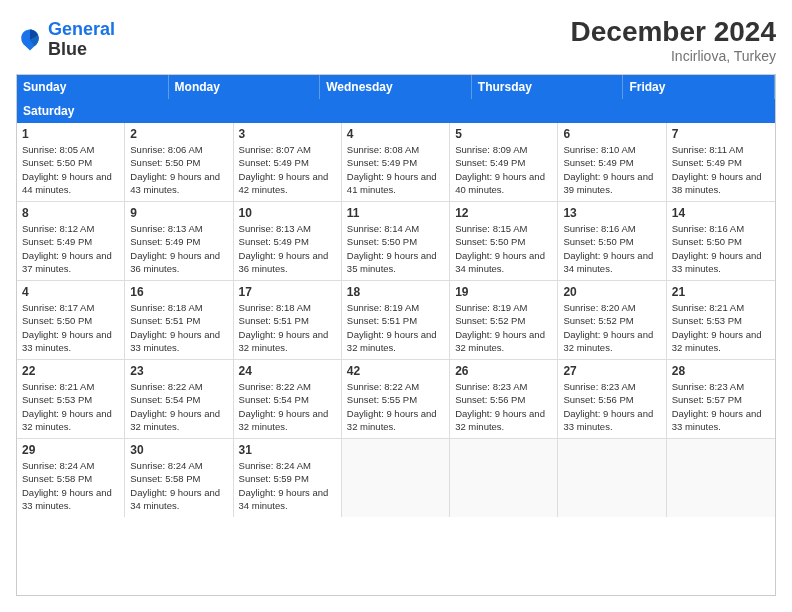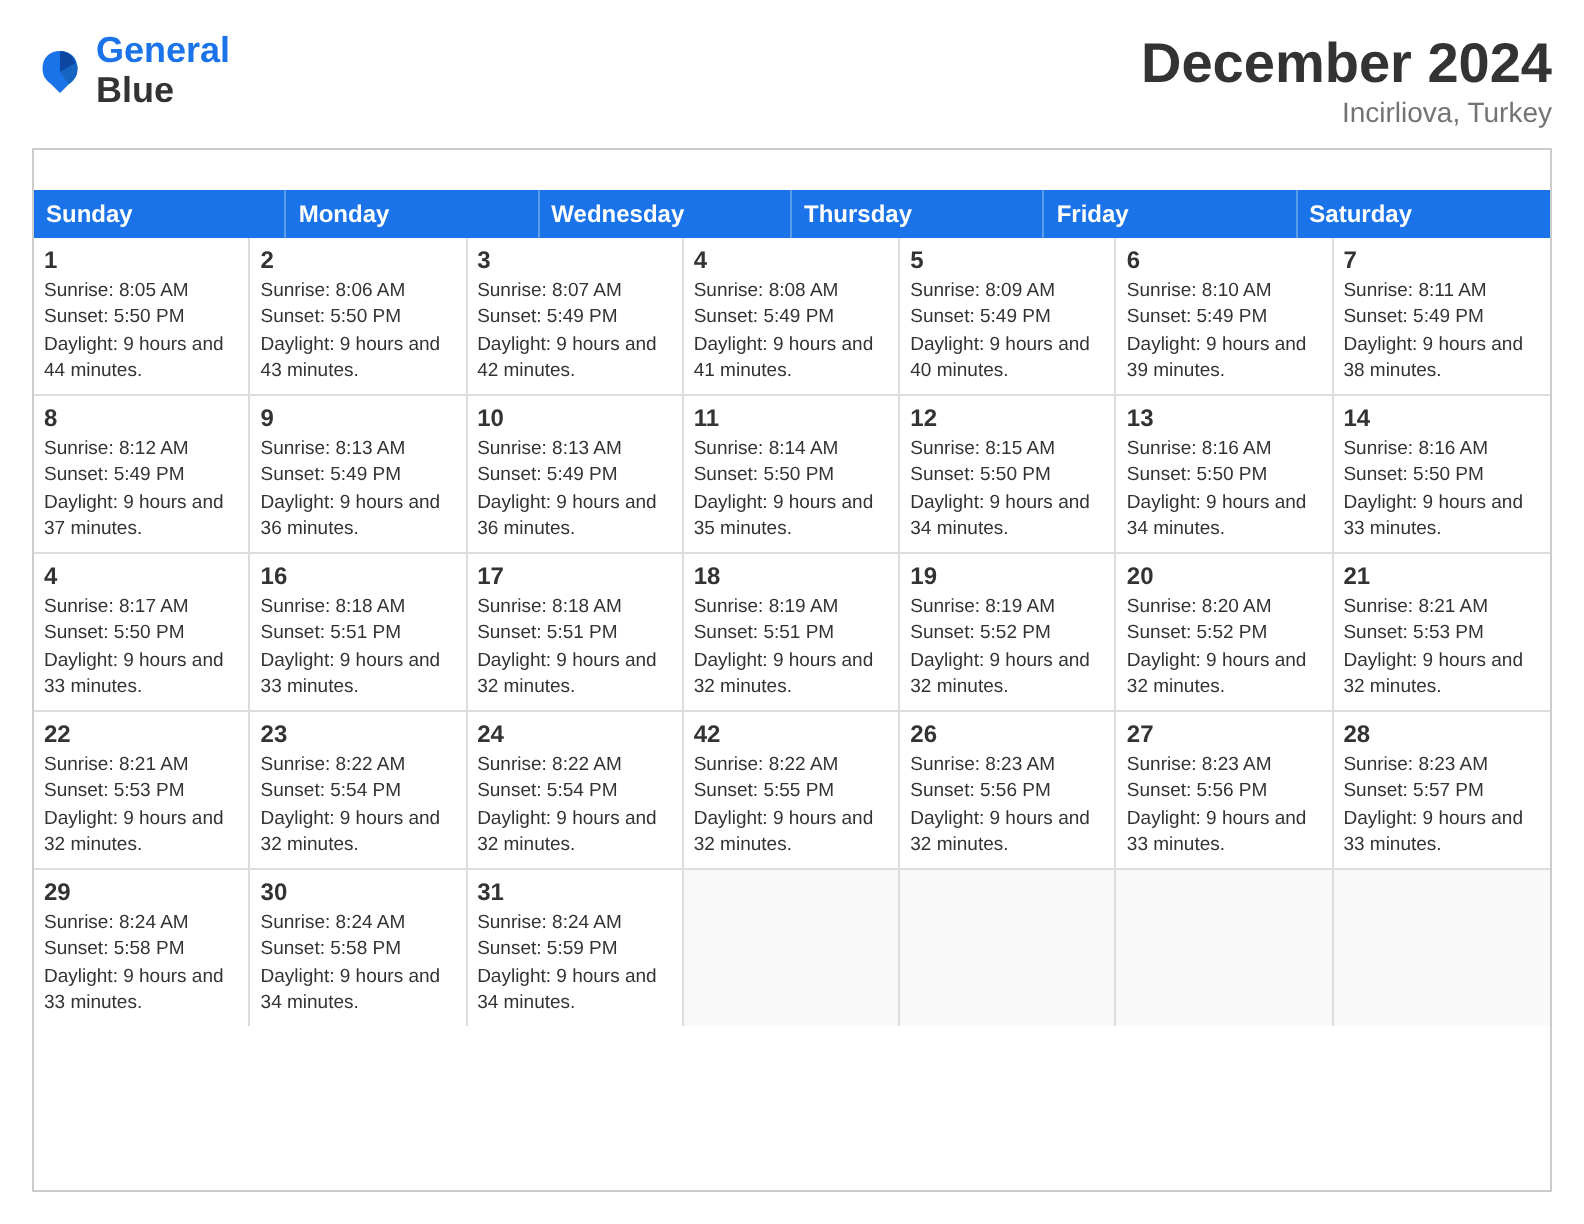--- a/index.html
+++ b/index.html
@@ -13,21 +13,21 @@
     .page {
       width: 792px;
       height: 612px;
       padding: 16px;
       display: flex;
       flex-direction: column;
     }
     .header {
       display: flex;
       justify-content: space-between;
-      align-items: flex-start;
+      align-items: center;
       margin-bottom: 10px;
     }
     .logo {
       display: flex;
       align-items: center;
       gap: 4px;
     }
     .logo-text {
       font-size: 18px;
       font-weight: bold;
@@ -52,23 +52,22 @@
     .subtitle {
       font-size: 14px;
       color: #737373;
     }
     .calendar {
       border: 1px solid #ccc;
       flex: 1;
     }
     .cal-header {
       display: grid;
-      grid-template-columns: repeat(6, 1fr);
+      grid-template-columns: repeat(5, 1fr);
       background: #1a73e8;
-      margin-top: 20px;
     }
     .cal-header-cell {
       color: #fff;
       font-size: 12px;
       font-weight: bold;
       padding: 5px 6px;
       border-right: 1px solid #5a9de8;
       text-align: left;
     }
     .cal-header-cell:last-child { border-right: none; }

